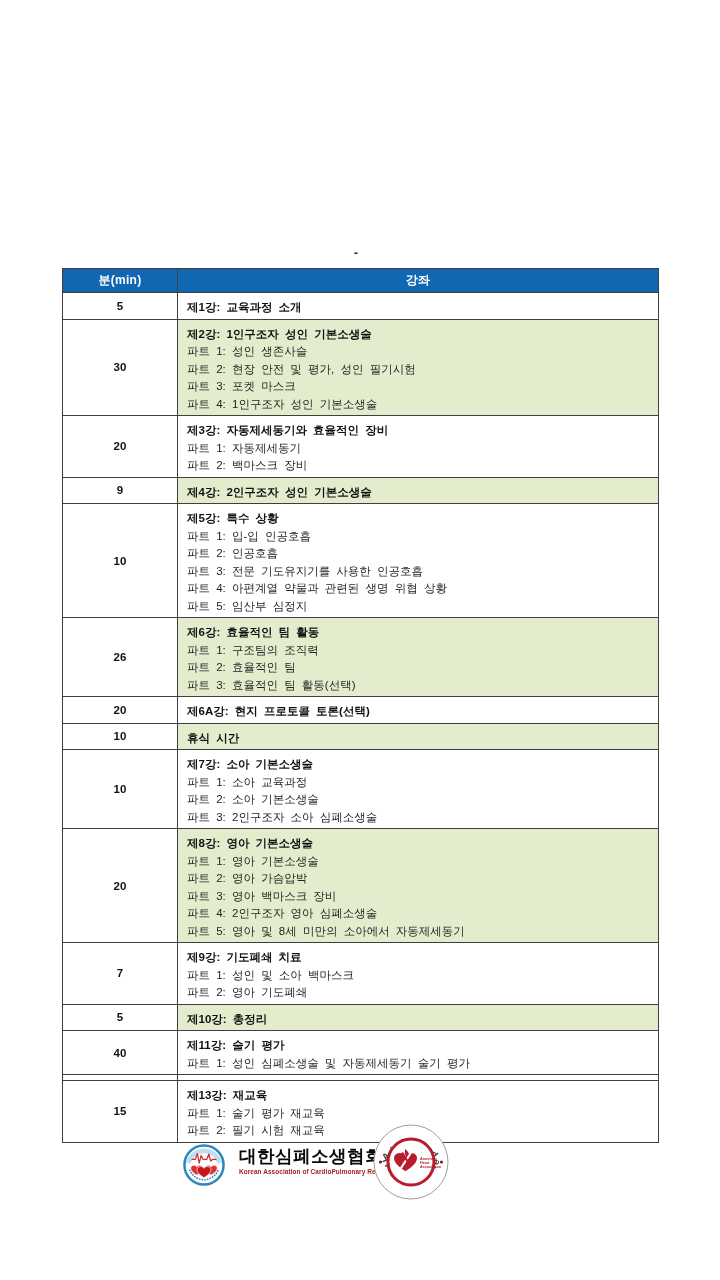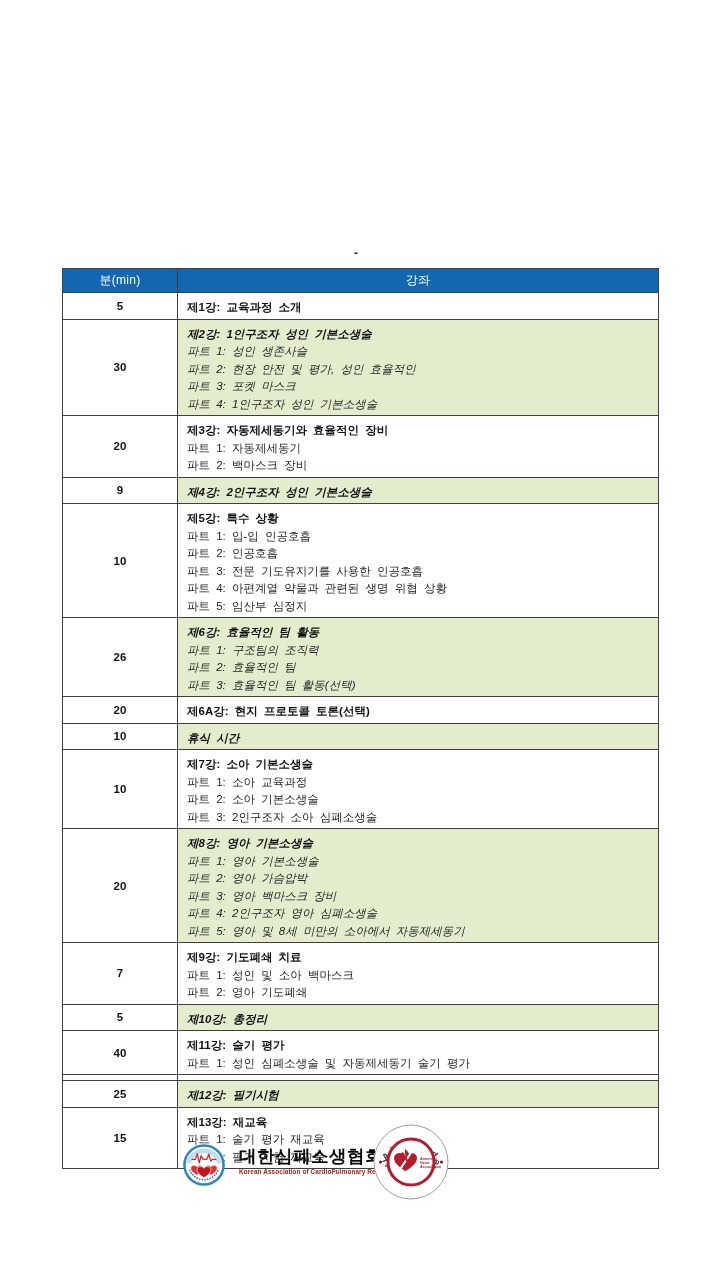--- a/index.html
+++ b/index.html
@@ -18,27 +18,27 @@
   .page{position:relative;width:720px;height:1280px;background:#ffffff;overflow:hidden;}
 
   .top-mark{position:absolute;left:346px;top:245px;width:20px;text-align:center;
     font-size:13px;font-weight:bold;color:#333;}
 
   .tbl-wrap{position:absolute;left:62px;top:268px;width:597px;}
   table.schedule{border-collapse:collapse;width:597px;table-layout:fixed;}
   table.schedule col.c-min{width:115px;}
   table.schedule th,table.schedule td{border:1px solid var(--border-col);}
   table.schedule thead th{
-    background:var(--header-bg);color:#ffffff;font-size:12px;font-weight:400;
+    background:var(--header-bg);color:#ffffff;font-size:12px;font-weight:700;
     height:24px;text-align:center;vertical-align:middle;letter-spacing:0.3px;}
   td.min-cell{text-align:center;vertical-align:middle;font-size:11.5px;
     font-weight:700;color:var(--title-col);background:#ffffff;}
   td.lec-cell{padding:6px 8px 2px 9px;font-size:11.5px;color:var(--text-col);
     vertical-align:middle;background:#ffffff;word-spacing:3px;line-height:17.5px;}
-  td.lec-cell.hl{background:var(--highlight-bg);font-style:italic;}
+  td.lec-cell.hl{background:var(--highlight-bg);}
   td.lec-cell .title{font-weight:700;color:var(--title-col);}
   tr.spacer td{height:6px;padding:0;font-size:0;line-height:0;}
 
   .footer{position:absolute;left:0;top:0;width:720px;height:1280px;pointer-events:none;}
   .kacpr-emblem{position:absolute;left:183px;top:1144px;width:42px;height:42px;}
   .kacpr-text{position:absolute;left:239px;top:1146px;width:170px;}
   .kacpr-name{font-size:17.5px;font-weight:800;color:#0a0a0a;letter-spacing:0.5px;
     line-height:20px;white-space:nowrap;}
   .kacpr-en{font-size:6.4px;font-weight:700;color:var(--en-red);margin-top:2px;
     letter-spacing:0.1px;white-space:nowrap;}
@@ -68,21 +68,21 @@
             <td class="min-cell">5</td>
             <td class="lec-cell">
               <div class="title">제1강: 교육과정 소개</div>
             </td>
           </tr>
           <tr>
             <td class="min-cell">30</td>
             <td class="lec-cell hl">
               <div class="title">제2강: 1인구조자 성인 기본소생술</div>
               <div class="part">파트 1: 성인 생존사슬</div>
-              <div class="part">파트 2: 현장 안전 및 평가, 성인 효율적인</div>
+              <div class="part">파트 2: 현장 안전 및 평가, 성인 필기시험</div>
               <div class="part">파트 3: 포켓 마스크</div>
               <div class="part">파트 4: 1인구조자 성인 기본소생술</div>
             </td>
           </tr>
           <tr>
             <td class="min-cell">20</td>
             <td class="lec-cell">
               <div class="title">제3강: 자동제세동기와 효율적인 장비</div>
               <div class="part">파트 1: 자동제세동기</div>
               <div class="part">파트 2: 백마스크 장비</div>
@@ -163,26 +163,20 @@
           <tr>
             <td class="min-cell">40</td>
             <td class="lec-cell">
               <div class="title">제11강: 술기 평가</div>
               <div class="part">파트 1: 성인 심폐소생술 및 자동제세동기 술기 평가</div>
             </td>
           </tr>
           <tr class="spacer">
             <td class="min-cell"></td>
             <td class="lec-cell"></td>
-          </tr>
-          <tr>
-            <td class="min-cell">25</td>
-            <td class="lec-cell hl">
-              <div class="title">제12강: 필기시험</div>
-            </td>
           </tr>
           <tr>
             <td class="min-cell">15</td>
             <td class="lec-cell">
               <div class="title">제13강: 재교육</div>
               <div class="part">파트 1: 술기 평가 재교육</div>
               <div class="part">파트 2: 필기 시험 재교육</div>
             </td>
           </tr>
         </tbody>

